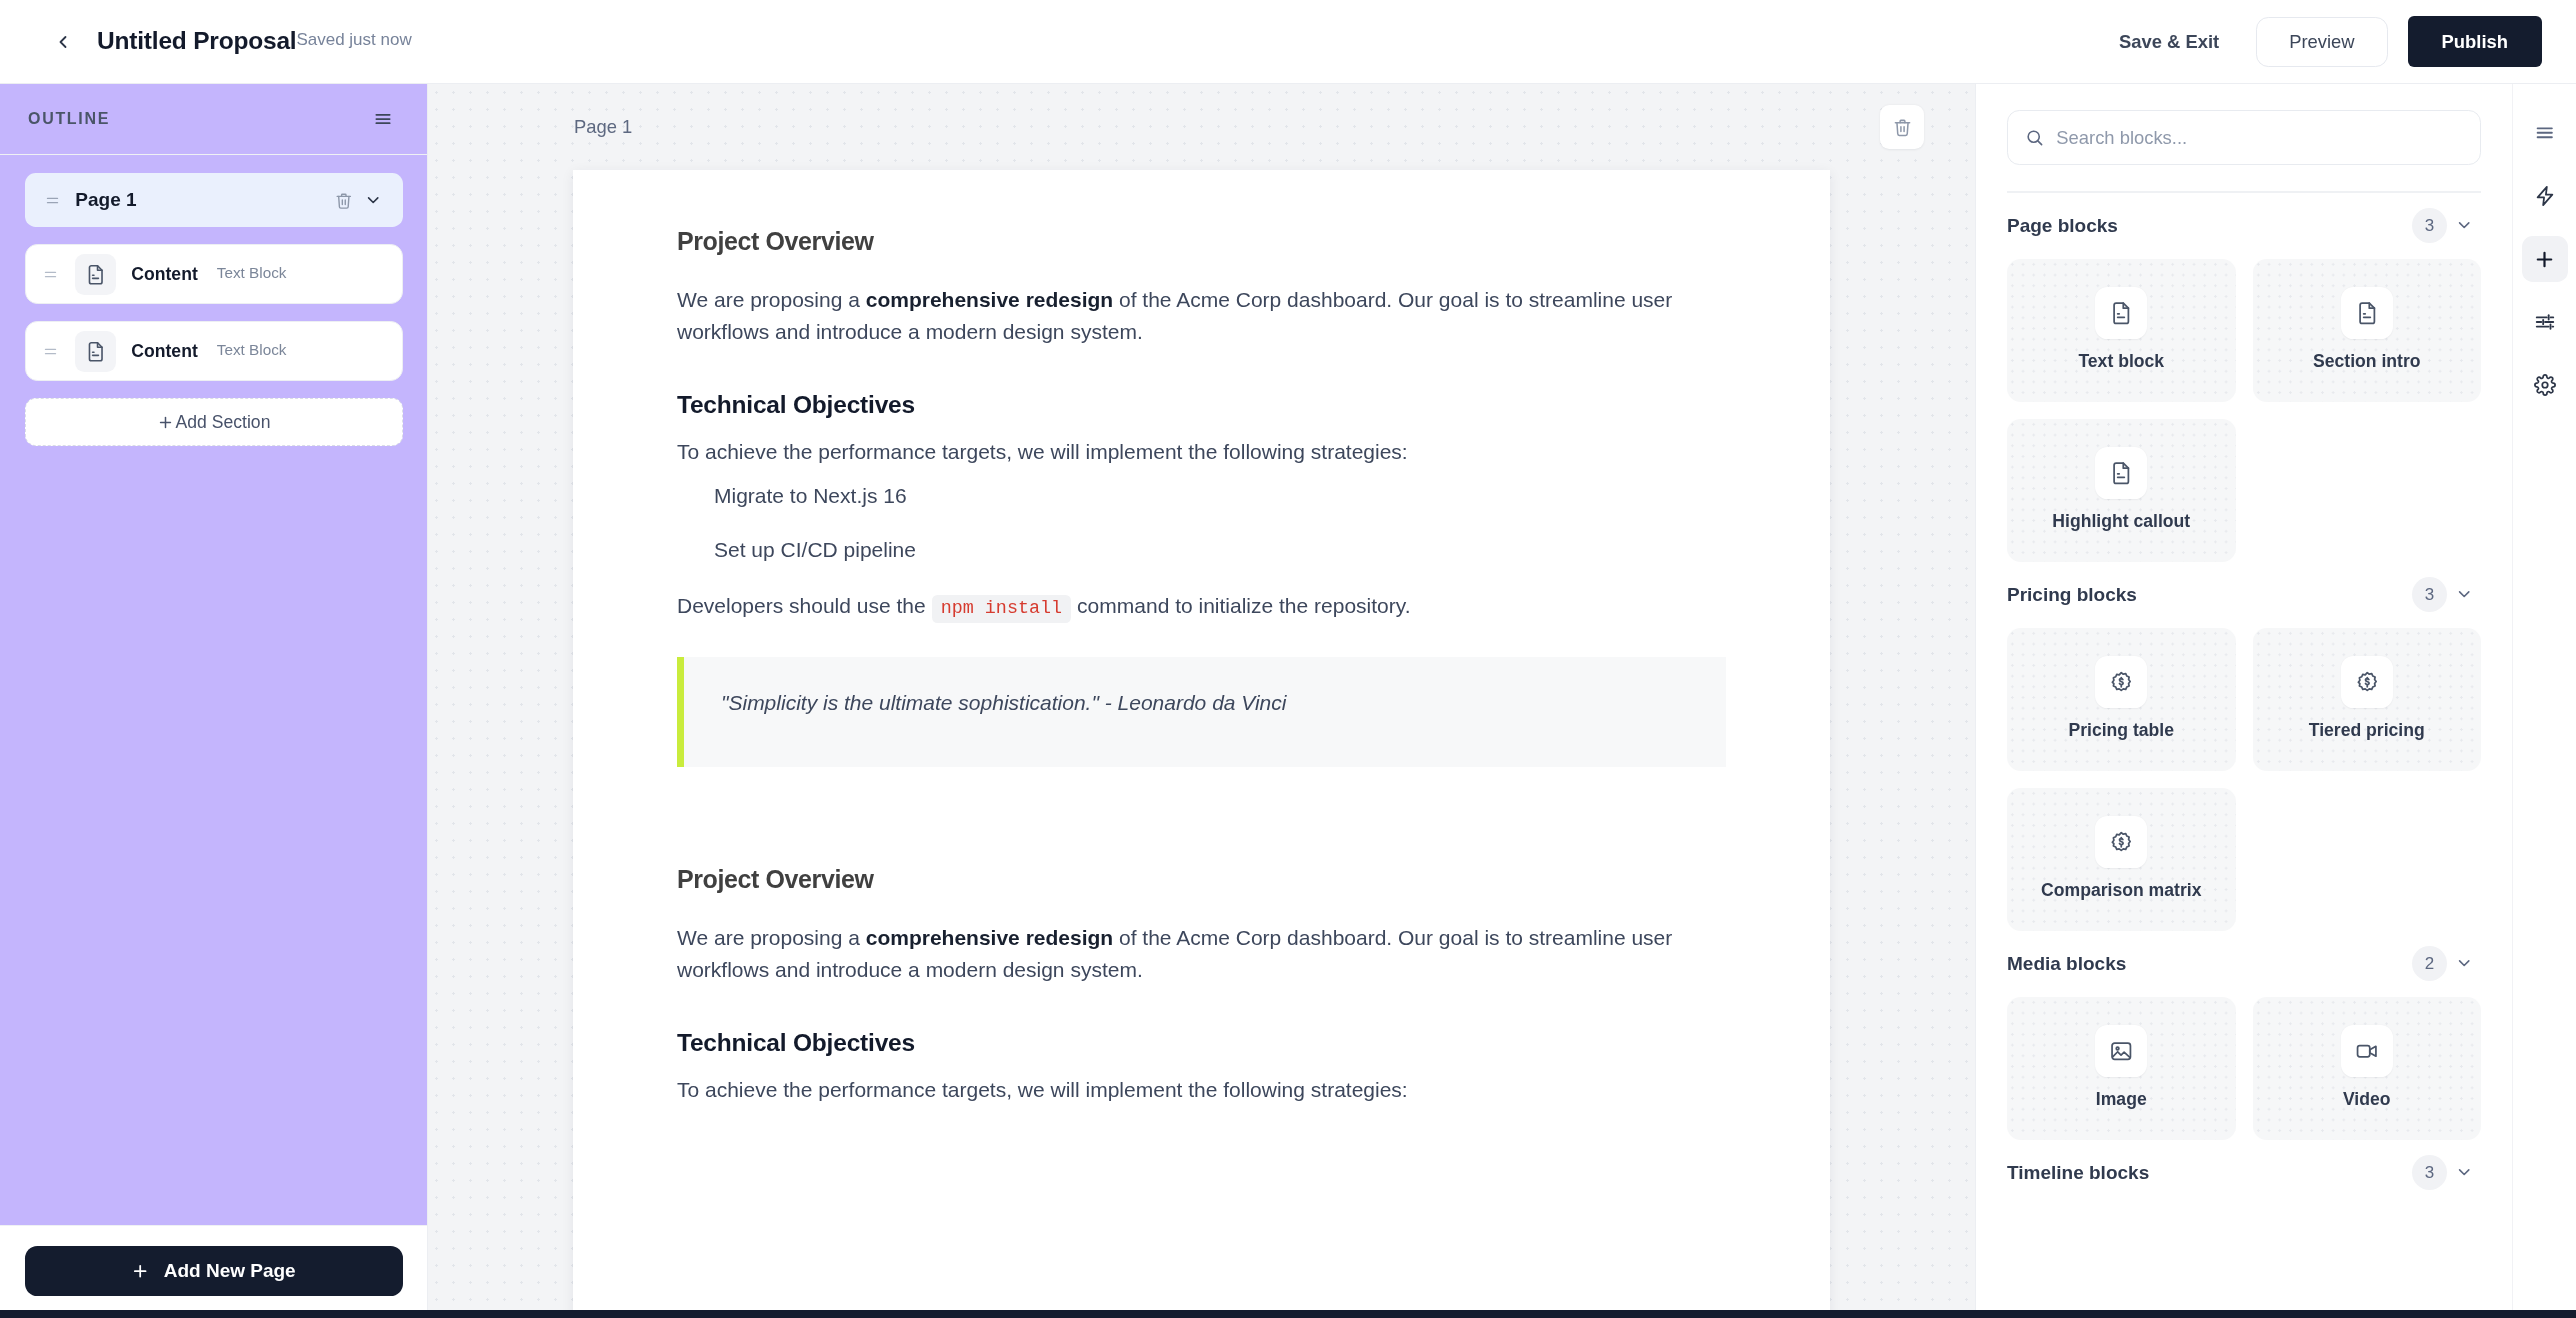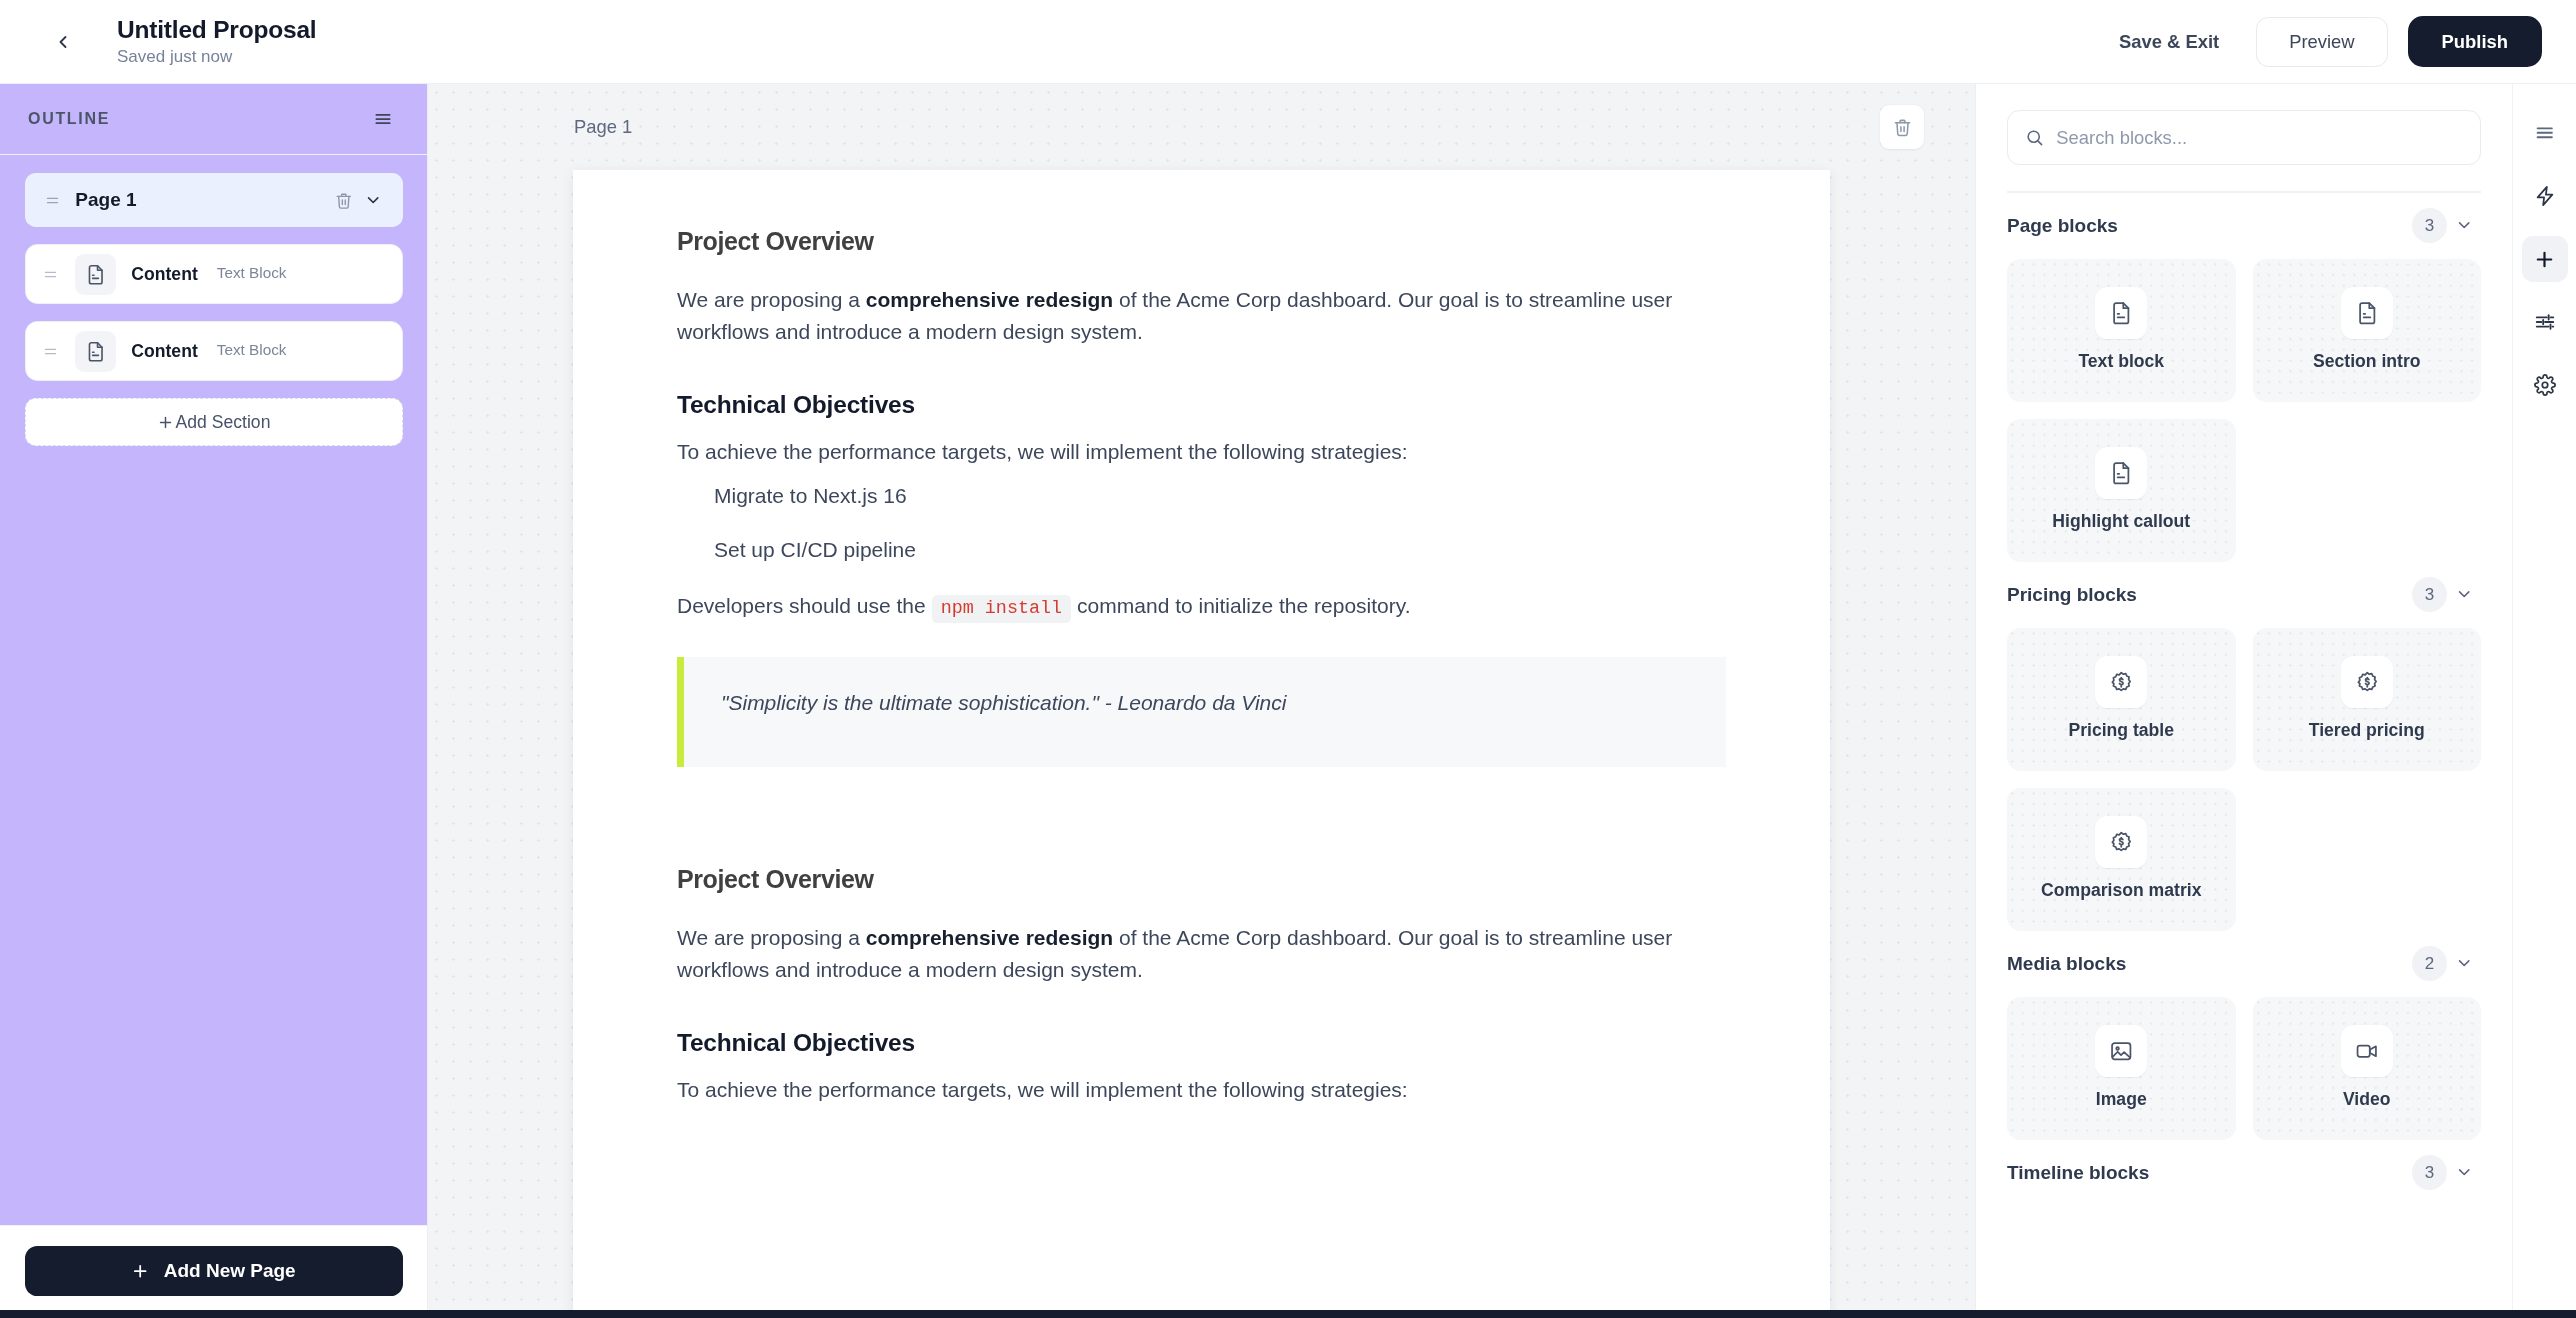--- a/index.html
+++ b/index.html
@@ -20,42 +20,42 @@
     display: flex; align-items: center;
     padding: 0 34px 0 43px;
   }
   .back-btn {
     width: 40px; height: 40px; flex: 0 0 40px;
     display: flex; align-items: center; justify-content: center;
     cursor: pointer; border-radius: 7.7px;
     margin-right: 14px;
   }
   .back-btn svg { display: block; }
-  .title-wrap { display: flex; flex-direction: column; justify-content: center; margin-left: 20px; }
+  .title-wrap { display: flex; flex-direction: row; justify-content: center; }
   .doc-title {
     font-size: 24.5px; font-weight: 700; color: #131a2b;
     letter-spacing: -0.2px; line-height: 1.15;
   }
   .doc-sub { font-size: 17px; color: #77839a; margin-top: 3.8px; line-height: 1.1; }
   .topbar-spacer { flex: 1 1 auto; }
   .topbar-actions { display: flex; align-items: center; gap: 20px; }
   .btn-ghost {
     font-size: 18.4px; font-weight: 600; color: #3c4659;
     background: transparent; border: none;
     padding: 12.3px 17px; cursor: pointer; border-radius: 9.2px;
   }
   .btn-outline {
     font-size: 18.4px; font-weight: 500; color: #3c4659;
     background: #ffffff; border: 1.5px solid #e6e9ef;
     padding: 13px 32px; cursor: pointer; border-radius: 12.3px;
   }
   .btn-dark {
     font-size: 18.4px; font-weight: 700; color: #ffffff;
     background: #141c2e; border: none;
-    padding: 14.6px 34px; cursor: pointer; border-radius: 15px; text-align: right;
+    padding: 14.6px 34px; cursor: pointer; border-radius: 6px; text-align: right;
   }
 
   
   .body-row { flex: 1 1 auto; display: flex; min-height: 0; position: relative; }
 
   
   .sidebar {
     width: 428px; flex: 0 0 428px;
     background: #c4b5fd;
     border-right: 1.5px solid #eceef2;

